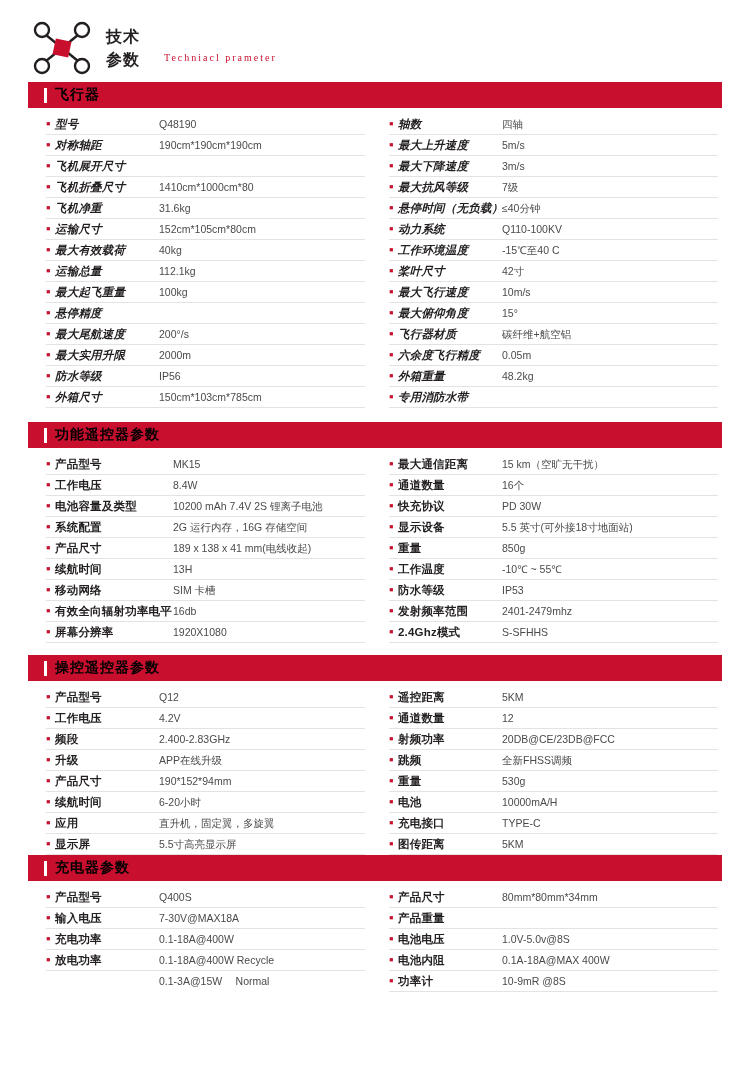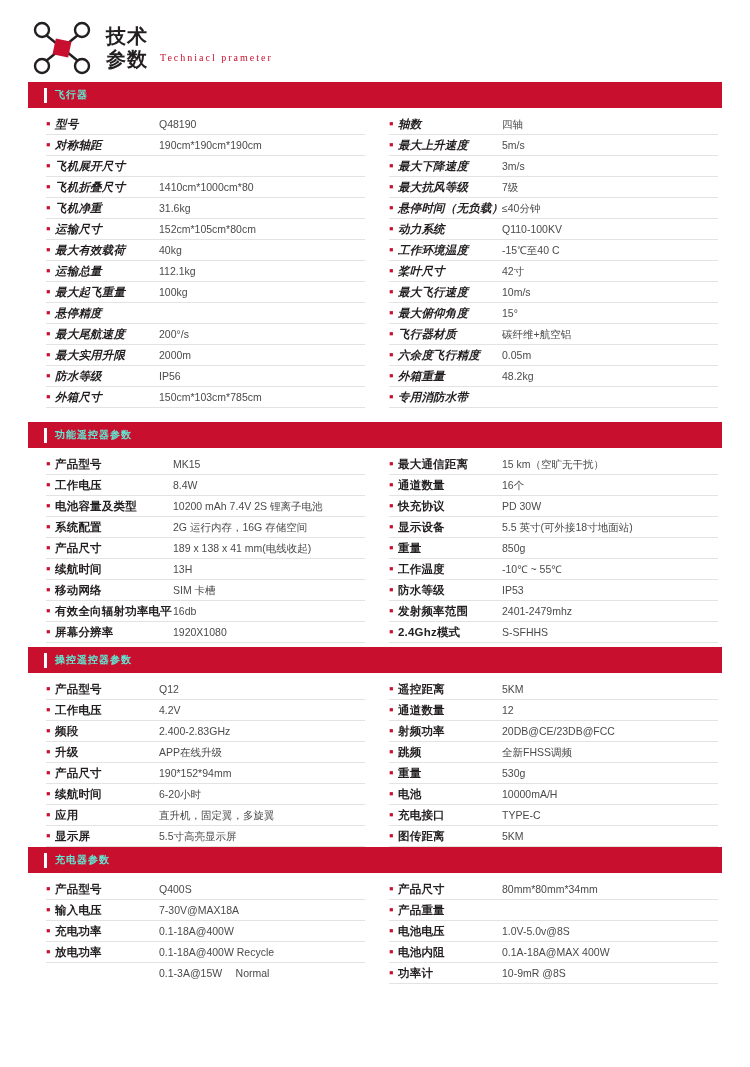--- a/index.html
+++ b/index.html
@@ -36,26 +36,26 @@
     position: relative;
     margin-right: 14px;
     flex: 0 0 auto;
   }
   .logo svg { display:block; }
   .title-block {
     display: flex;
     align-items: center;
   }
   .title-cn {
-    font-size: 20px;
+    font-size: 16px;
     line-height: 23px;
     font-weight: bold;
     color: #231f20;
     letter-spacing: 1px;
-    margin-right: 12px;
+    margin-right: 24px;
   }
   .title-en {
     font-size: 10px;
     color: #c8102e;
     font-family: "Liberation Serif", serif;
     letter-spacing: 2px;
     position: relative;
     top: 9px;
   }
 
@@ -73,22 +73,22 @@
     display:flex;
     align-items:center;
   }
   .sec-bar {
     width: 3px;
     height: 15px;
     background: #ffffff;
     margin-right: 8px;
   }
   .sec-title {
-    color: #5eead4;
-    font-size: 10px;
+    color: #000000;
+    font-size: 14px;
     font-weight: bold;
     letter-spacing: 1px;
   }
 
   
   .spec {
     display: flex;
     padding-top: 6px;
   }
   .col {
@@ -133,21 +133,21 @@
   .k.bold-k { font-weight: bold; }
 
   
   .section.aircraft .k { width: 104px; font-style: italic; }
   .section.remote .k { width: 118px; }
   .section.ctrl .k { width: 104px; }
   .section.charger .k { width: 104px; }
   .section .col.right .k { width: 104px; }
   .section.remote .col.right .k { width: 104px; }
   .section.aircraft { margin-bottom: 14px; }
-  .section.remote { margin-bottom: 4px; }
+  .section.remote { margin-bottom: 12px; }
   .section.ctrl { margin-bottom: 0; }
 </style>
 </head>
 <body>
 
 <div class="page">
 
   <div class="header">
     <div class="logo">
       <svg width="60" height="56" viewBox="0 0 60 56">

